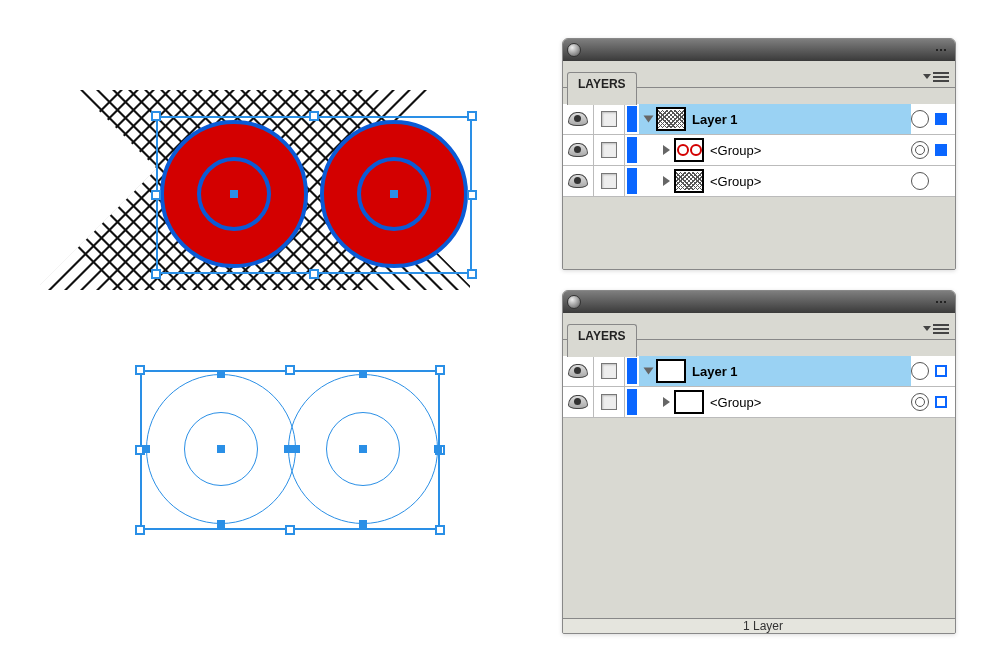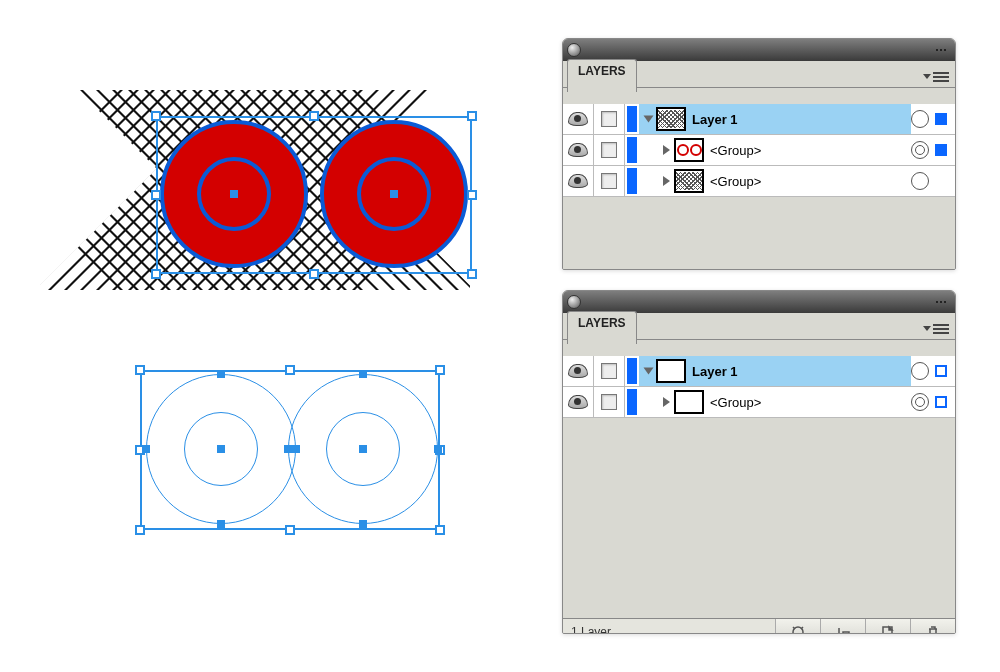--- a/index.html
+++ b/index.html
@@ -24,21 +24,21 @@
   .art2 { position: absolute; left: 140px; top: 370px; width: 300px; height: 170px; }
   .art2 .circle { position:absolute; border:1.5px solid #2a8fe6; border-radius:50%; box-sizing:border-box; }
   .art2 .anchor { position:absolute; width:8px; height:8px; background:#2a8fe6; }
   
   .panel { position: absolute; width: 392px; border: 1px solid #888; border-radius: 6px 6px 2px 2px; overflow: hidden; box-shadow: 0 1px 4px rgba(0,0,0,.15); background:#d9d9d2; }
   .panel-titlebar { height: 22px; background: linear-gradient(#7e7e7e,#3a3a3a); display:flex; align-items:center; padding:0 4px; }
   .tb-btn { width:14px; height:14px; border-radius:50%; background: radial-gradient(circle at 35% 30%, #eee, #999 55%, #555); margin-right:4px; border:1px solid #333; box-sizing:border-box; }
   .tb-grip { margin-left:auto; width:20px; height:10px; display:flex; align-items:center; justify-content:center; gap:2px; }
   .tb-grip i { width:2px; height:2px; background:#222; display:block; }
   .tab-row { height:26px; display:flex; align-items:flex-end; padding-left:4px; border-bottom:1px solid #888; background:#d9d9d2; }
-  .tab { font-size:12px; font-weight:bold; color:#222; padding:4px 10px 14px; background:#d9d9d2; border:1px solid #888; border-bottom:none; border-radius:3px 3px 0 0; position:relative; top:5px; }
+  .tab { font-size:12px; font-weight:bold; color:#222; padding:4px 10px 14px; background:#d9d9d2; border:1px solid #888; border-bottom:none; border-radius:3px 3px 0 0; position:relative; top:18px; }
   .flyout { margin-left:auto; margin-right:6px; margin-bottom:4px; width:16px; height:12px; display:flex; flex-direction:column; justify-content:center; gap:2px; cursor:pointer; }
   .flyout i { height:2px; background:#444; }
   .flyout::before { content:""; width:0; height:0; border-top:5px solid #444; border-left:4px solid transparent; border-right:4px solid transparent; position:absolute; transform:translate(-10px,-1px);}
   .layer-rows { background:#fff;margin-top:16px; }
   .layer-row { height:30px; display:flex; align-items:center; border-bottom:1px solid #bbb; font-size:13px; color:#000; }
   .layer-row.selected .name-area { background:#9ad2f3; }
   .vis-col, .lock-col { width:30px; height:30px; display:flex; align-items:center; justify-content:center; border-right:1px solid #bbb; }
   .eye { width:18px; height:12px; border:1.5px solid #444; border-radius:60% 60% 60% 60%/100% 100% 40% 40%; position:relative; background:linear-gradient(#ddd,#aaa); }
   .eye::after { content:""; position:absolute; left:5px; top:2px; width:7px; height:7px; background:#333; border-radius:50%; }
   .lock-col .sq { width:14px; height:14px; border:1px solid #777; background:#eee; box-shadow:inset 1px 1px 2px rgba(0,0,0,.2); }
@@ -51,21 +51,21 @@
   .thumb .t-rings i { width:8px; height:8px; border:2px solid #d30000; border-radius:50%; display:block; }
   .thumb .t-white { width:100%; height:100%; background:#fff; }
   .name-area { flex:1; height:100%; display:flex; align-items:center; padding-left:2px; }
   .name-area.bold { font-weight:bold; }
   .target { width:16px; height:16px; border:1.5px solid #555; border-radius:50%; margin-right:6px; position:relative; }
   .target.on::after { content:""; position:absolute; left:3px; top:3px; right:3px; bottom:3px; border:1.5px solid #555; border-radius:50%; }
   .sel-ind { width:12px; height:12px; margin-right:8px; }
   .sel-ind.filled { background:#0a66ff; }
   .sel-ind.hollow { border:2px solid #0a66ff; box-sizing:border-box; }
   .panel-body-bg { background:#d9d9d2; }
-  .panel-footer { height:26px; border-top:1px solid #888; display:flex; align-items:center; background:#e5e5de; font-size:12px; color:#333; }
+  .panel-footer { height:26px; border-top:1px solid #888; display:flex; align-items:center; background:#e5e5de; font-size:12px; color:#333;flex-direction:column; }
   .panel-footer .status { padding-left:8px; flex:0 0 110px; }
   .panel-footer .btn-group { display:flex; margin-left:auto; }
   .panel-footer .pbtn { width:44px; height:26px; border-left:1px solid #aaa; display:flex; align-items:center; justify-content:center; background:linear-gradient(#f2f2ec,#d5d5cf); }
   .pbtn svg { width:16px; height:16px; stroke:#555; fill:none; stroke-width:1.5; }
 </style>
 </head>
 <body>
 
 <div class="canvas-area">
 

